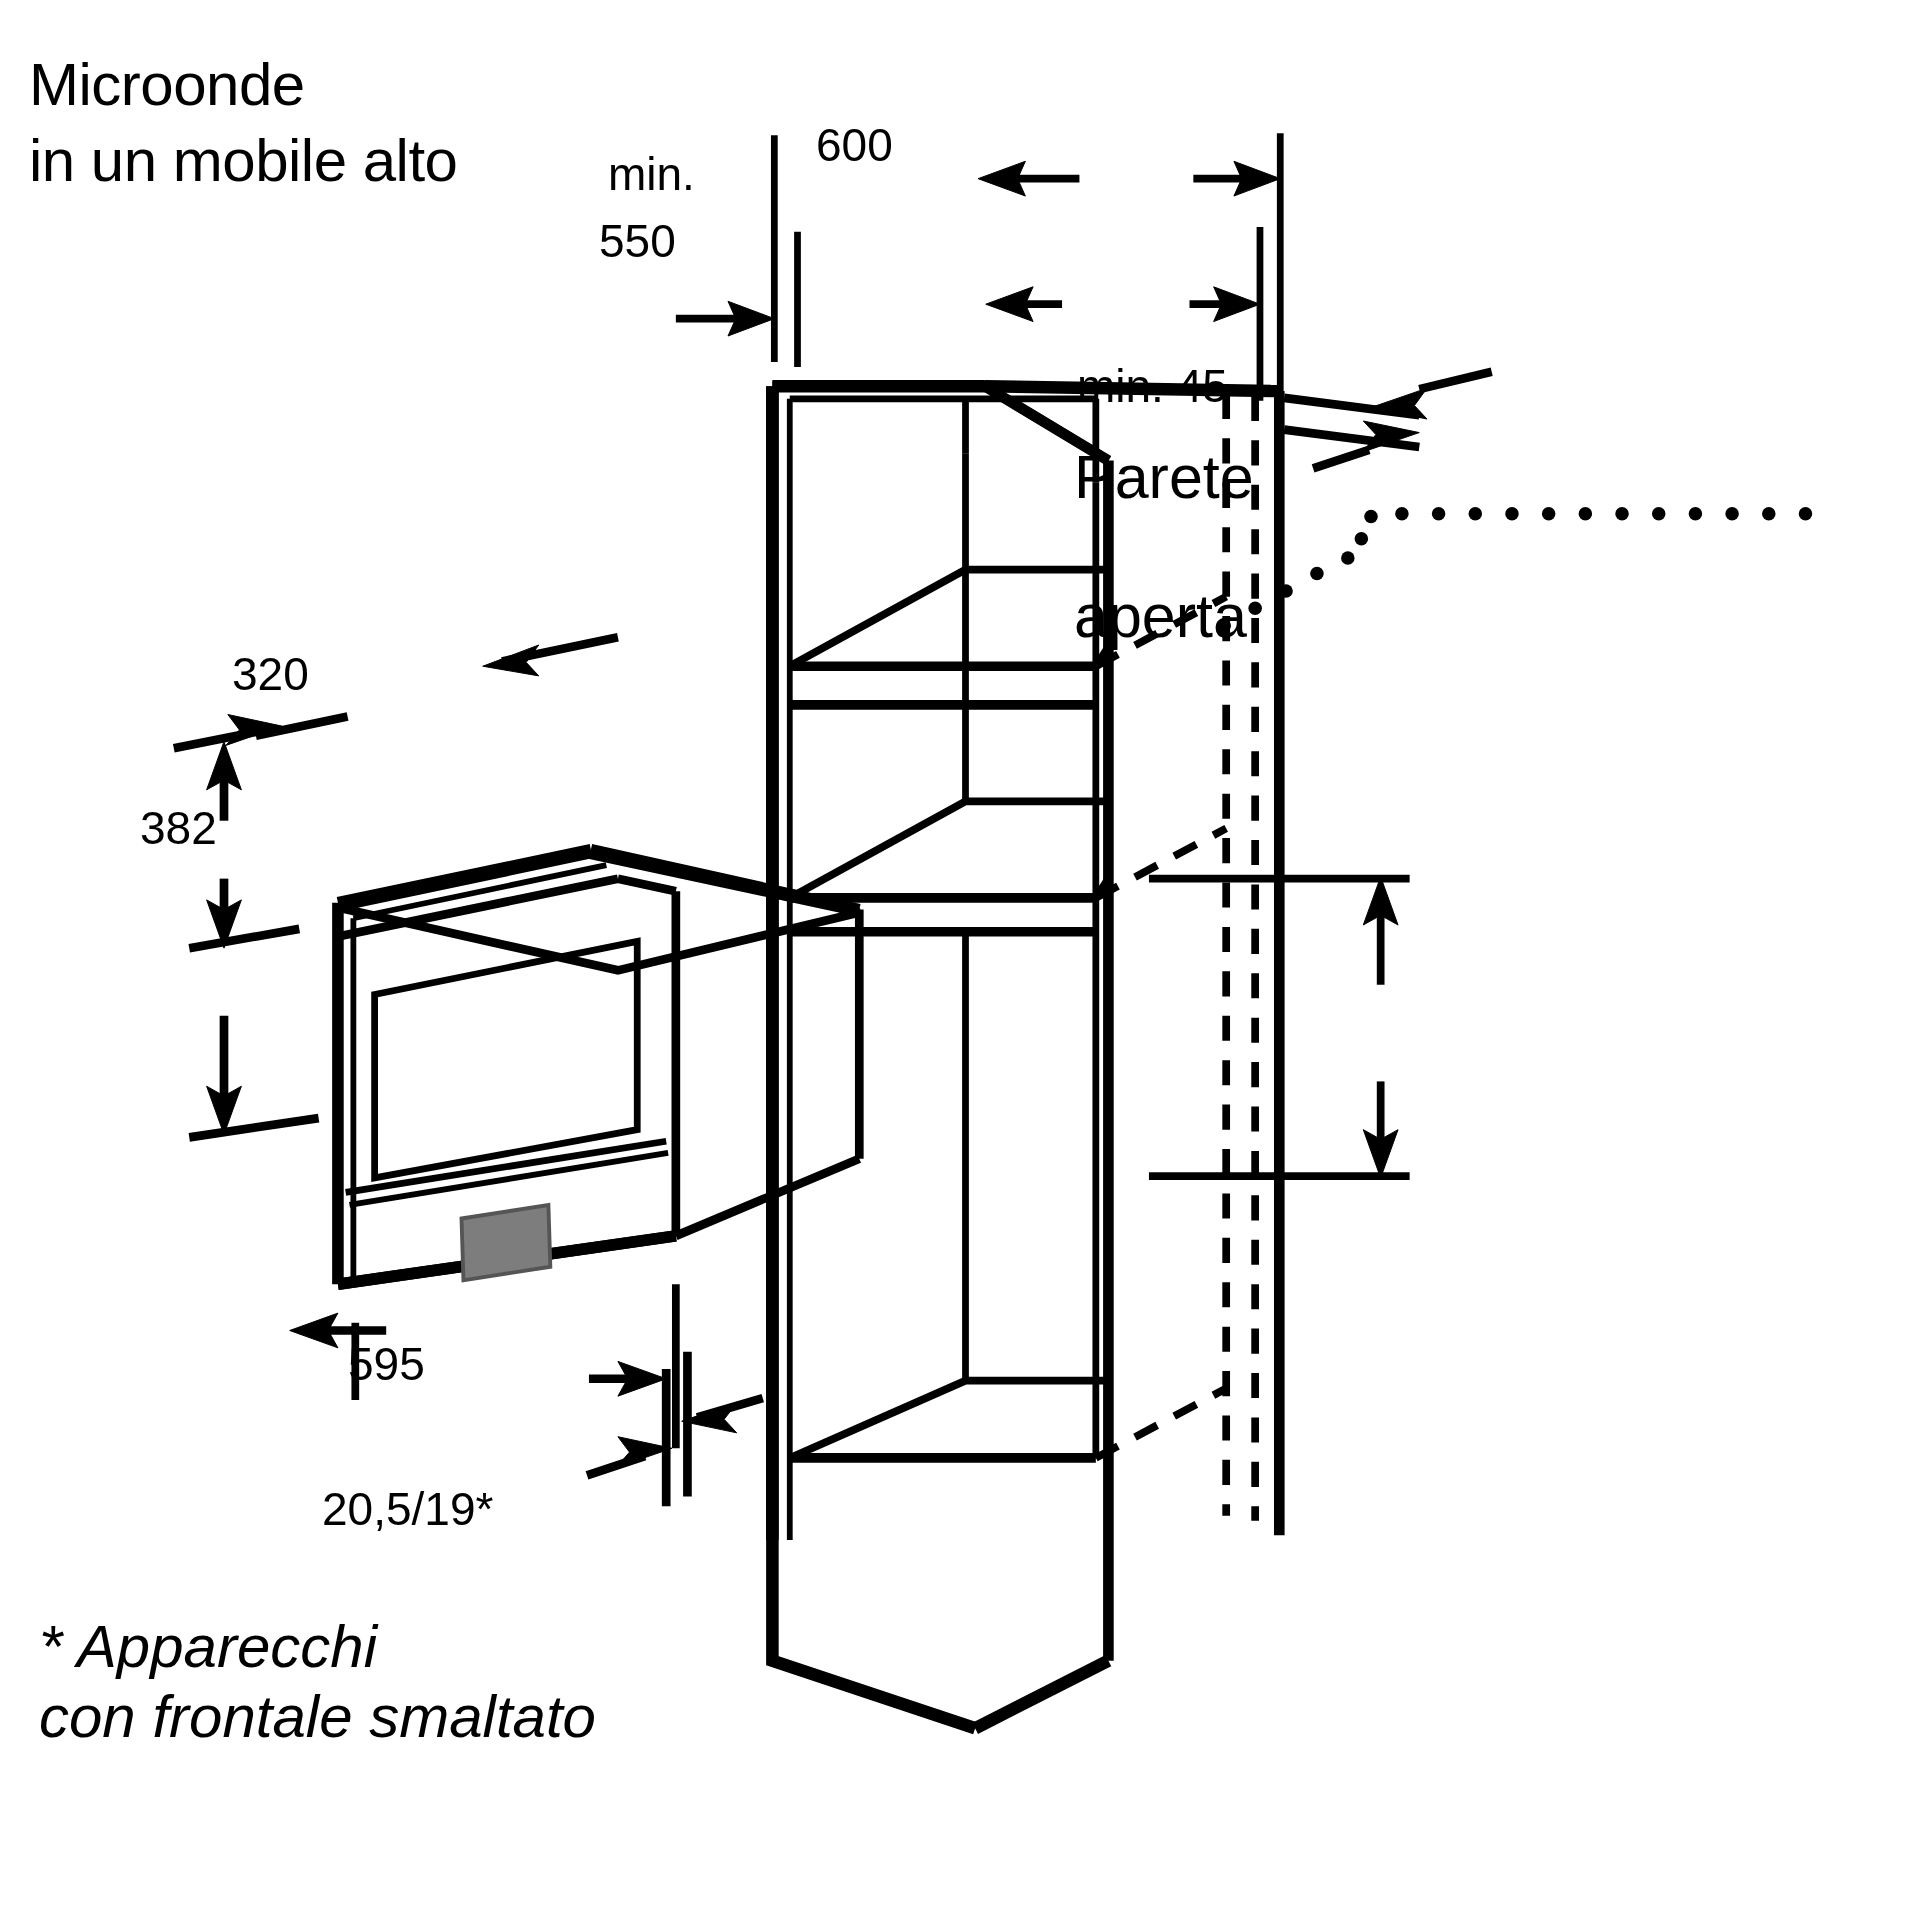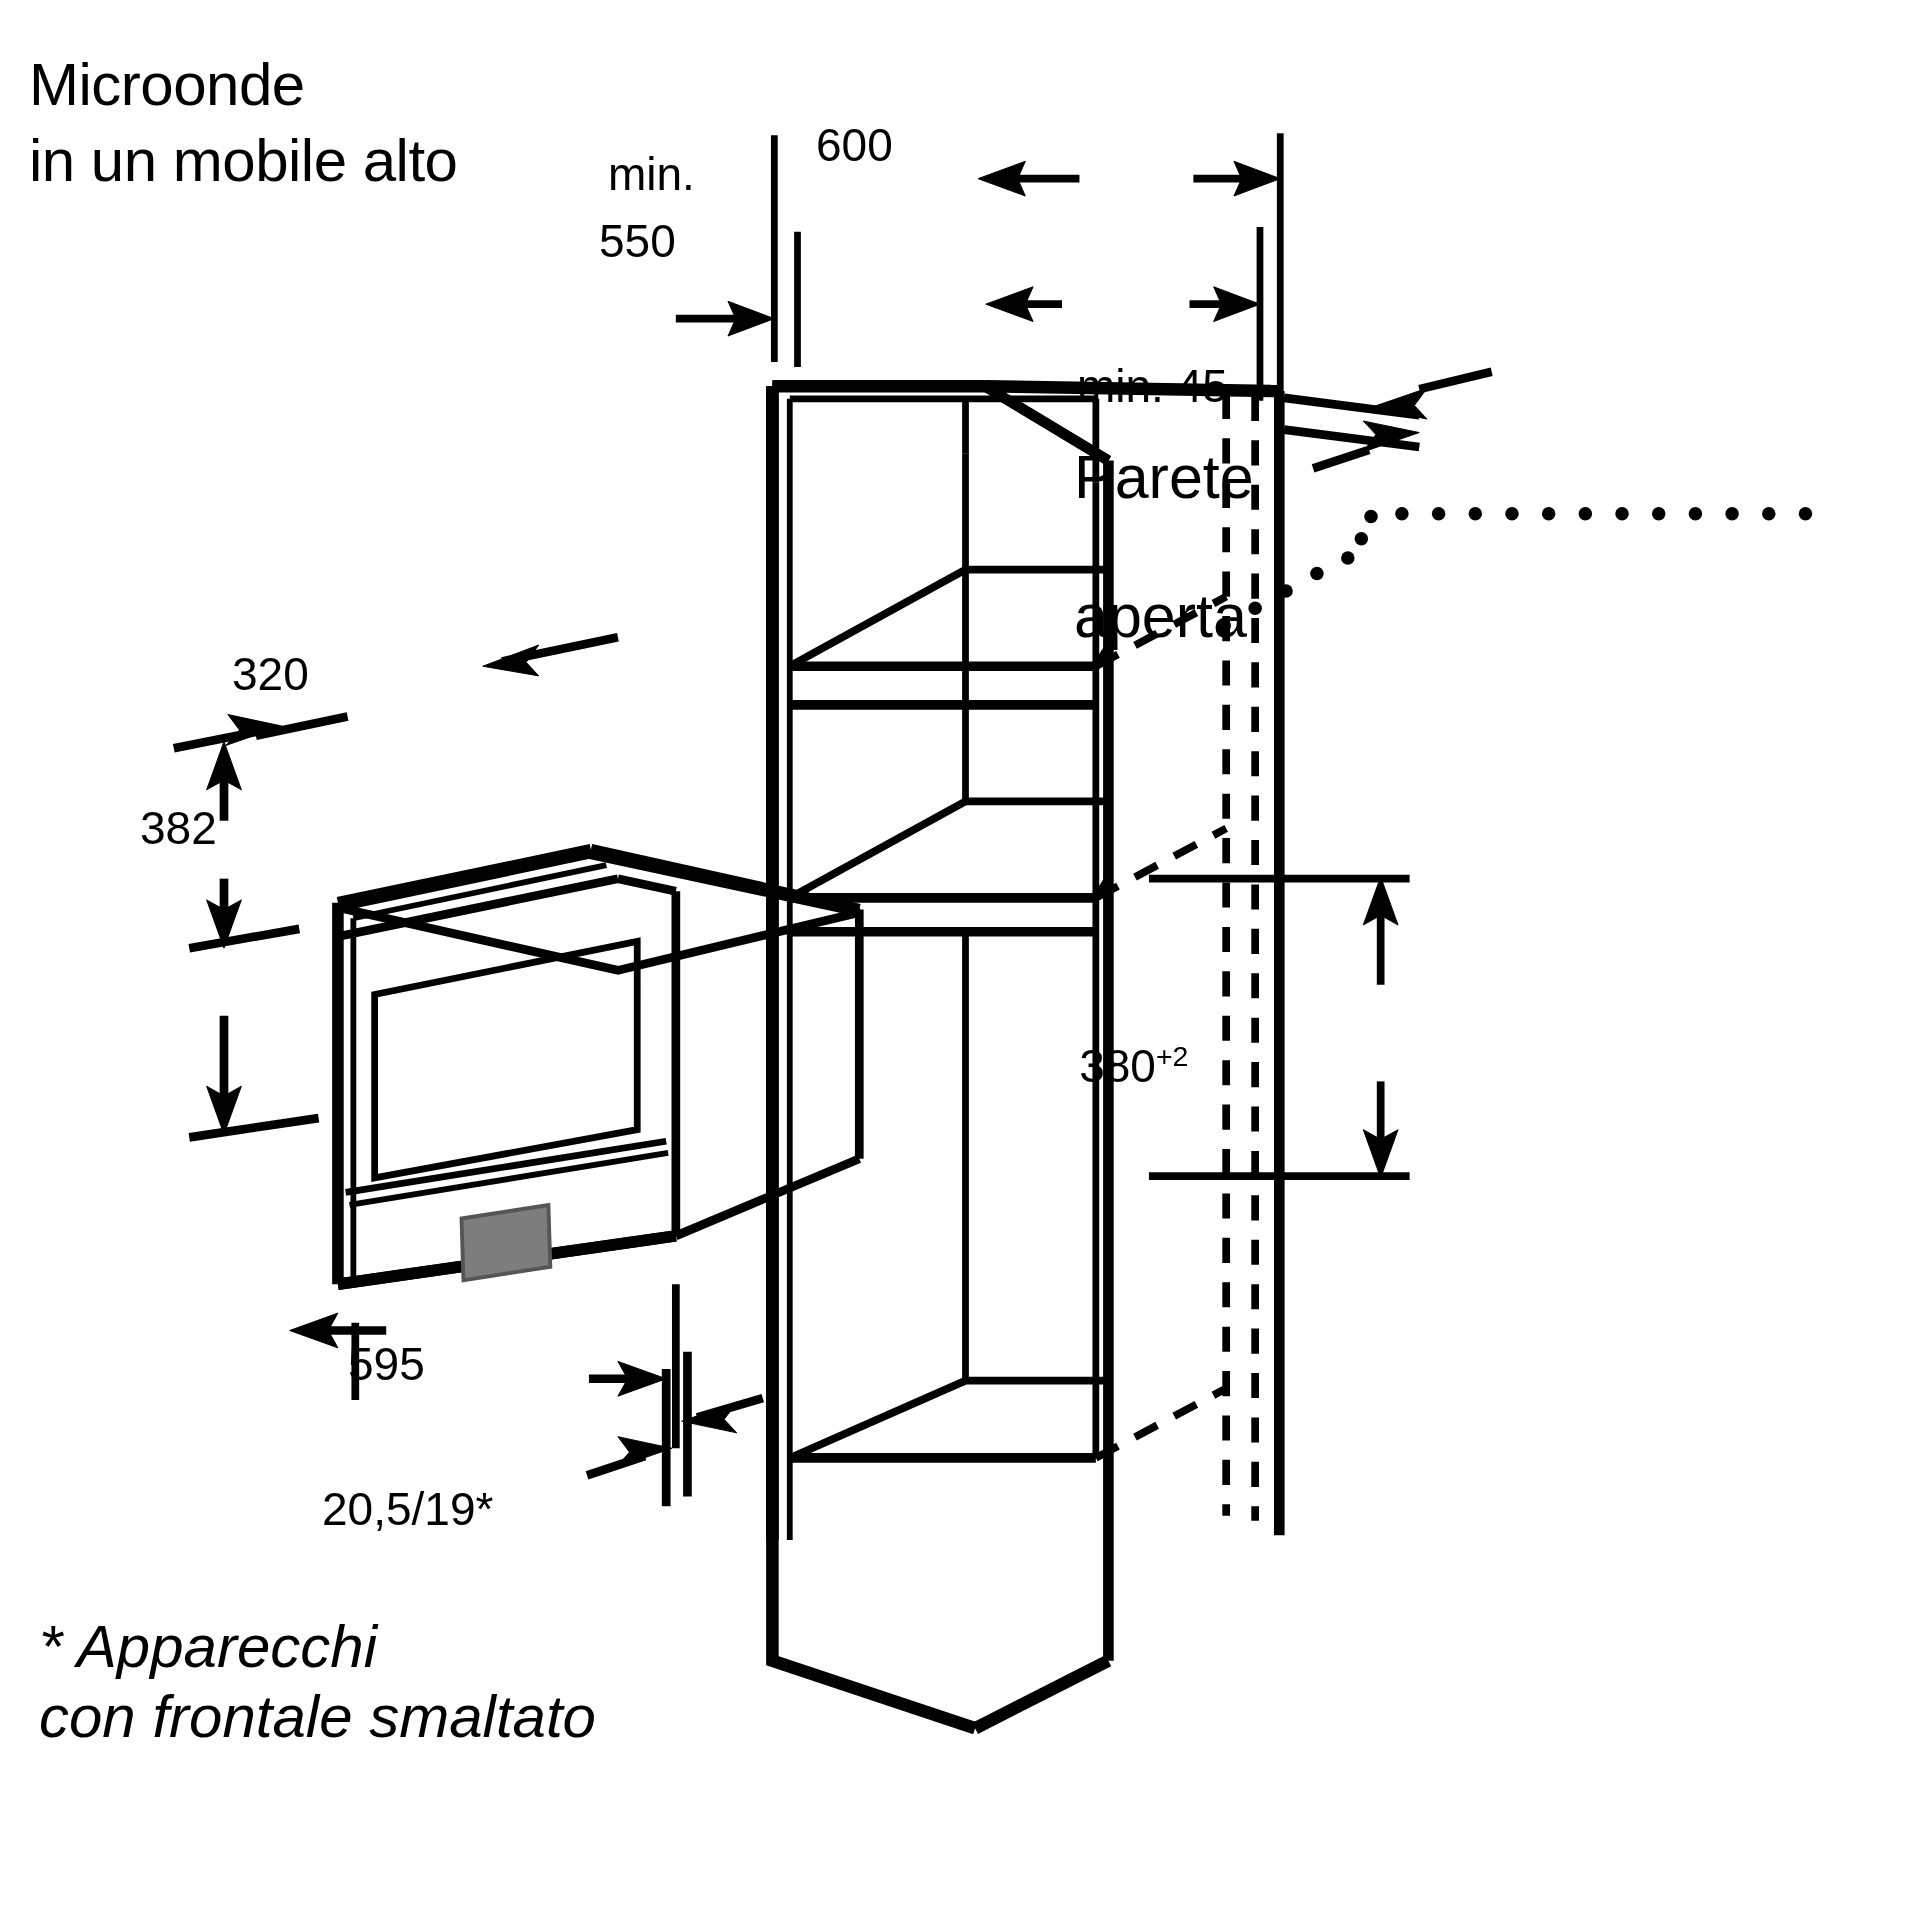--- a/index.html
+++ b/index.html
@@ -212,23 +212,20 @@
   <div class="txt t-dim" style="left:599px;top:185px;">550</div>
 
   <div class="txt t-dim" style="left:816px;top:89px;">600</div>
 
 
   <div class="txt t-dim" style="left:1077px;top:330px;">min. 45</div>
 
   <div class="txt t-note" style="left:1074px;top:413px;">Parete</div>
   <div class="txt t-note" style="left:1074px;top:552px;">aperta</div>
 
-  <div class="txt t-dim" style="left:1028px;top:956px;">
-    <span>380</span><span class="sup">+2</span>
-  </div>
 
   <div class="txt t-dim" style="left:232px;top:618px;">320</div>
 
   <div class="txt t-dim" style="left:140px;top:772px;">382</div>
 
   <div class="txt t-dim" style="left:348px;top:1308px;">595</div>
 
   <div class="txt t-dim" style="left:322px;top:1453px;">20,5/19*</div>
 
   <div class="txt t-foot" style="left:39px;top:1583px;">* Apparecchi</div>

